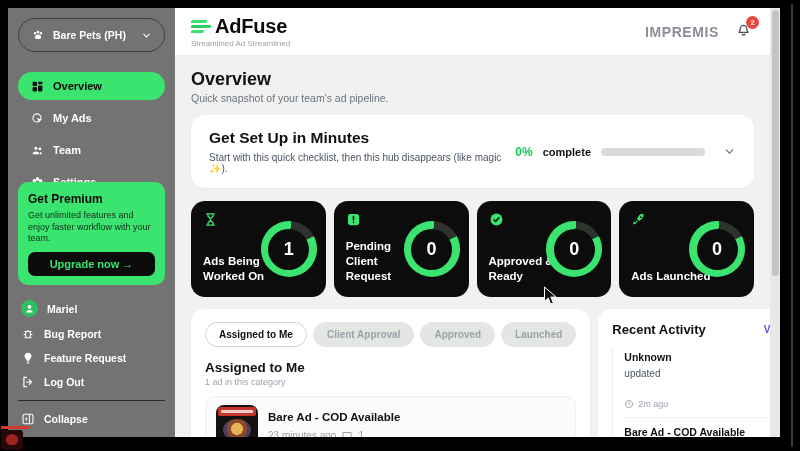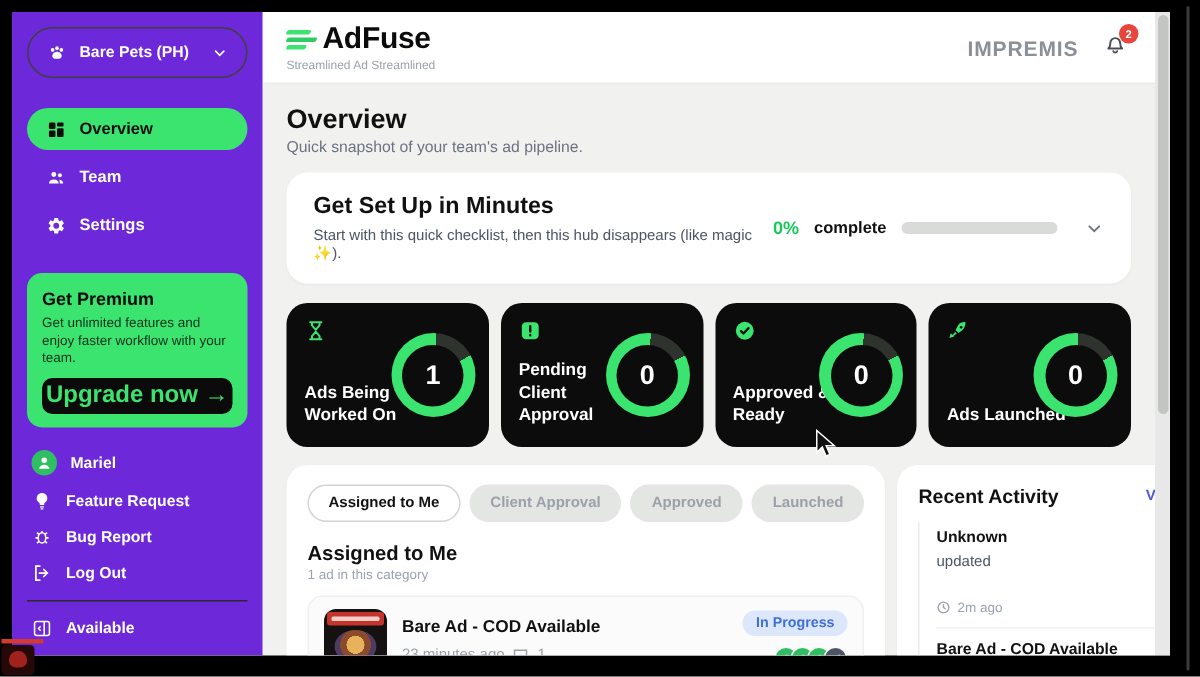--- a/index.html
+++ b/index.html
@@ -5,32 +5,32 @@
   * { margin:0; padding:0; box-sizing:border-box; }
   html,body { width:800px; height:451px; overflow:hidden; }
   body { font-family:"Liberation Sans", sans-serif; background:#000; position:relative; }
   :root { --accent:#3be36f; --dark:#0c0c0c; }
 
   .frame-line { position:absolute; right:7px; top:4px; bottom:4px; width:2px; background:#3a3a3a; border-radius:2px; }
 
   .app { position:absolute; left:8px; top:8px; width:772px; height:429px; display:flex; background:#f1f2f0; overflow:hidden; }
 
   
-  .sidebar { width:167px; background:#6d28d9; flex-shrink:0; position:relative; padding:10px 10px 0 10px; }
+  .sidebar { width:167px; background:#737373; flex-shrink:0; position:relative; padding:10px 10px 0 10px; }
   .ws-pill { display:flex; align-items:center; gap:8px; border:1px solid #3f3f3f; border-radius:999px; height:34px; padding:0 12px; color:#fff; cursor:pointer; }
   .ws-pill .ws-label { font-size:10.5px; font-weight:600; flex:1; }
   .icon { display:inline-flex; align-items:center; justify-content:center; }
   .nav { margin-top:20px; display:flex; flex-direction:column; gap:4px; }
   .nav-item { display:flex; align-items:center; gap:9px; height:28px; padding:0 13px; border-radius:999px; color:#fff; font-size:11px; font-weight:600; cursor:pointer; }
   .nav-item.active { background:var(--accent); color:#0b0b0b; font-weight:700; }
   .sidebar-bottom { position:absolute; left:10px; right:10px; bottom:6px; }
   .premium { background:var(--accent); border-radius:10px; padding:10px 10px 9px 10px; margin-bottom:10px; }
   .premium-title { font-size:12px; font-weight:800; color:#0b0b0b; }
   .premium-desc { font-size:9px; color:#10301c; line-height:1.3; margin-top:4px; }
-  .premium-btn { margin-top:7px; background:#0b0b0b; color:var(--accent); border:none; width:100%; height:24px; border-radius:7px; font-size:16px; font-weight:700; font-family:inherit; cursor:pointer; }
+  .premium-btn { margin-top:7px; background:#0b0b0b; color:var(--accent); border:none; width:100%; height:24px; border-radius:7px; font-size:11px; font-weight:700; font-family:inherit; cursor:pointer; }
   .side-row { display:flex; align-items:center; gap:9px; color:#fff; font-size:10.5px; font-weight:600; padding:5px 3px; cursor:pointer; }
   .avatar-sm { width:17px; height:17px; border-radius:50%; background:#2fbf62; display:inline-flex; align-items:center; justify-content:center; overflow:hidden; }
   .side-divider { border:none; border-top:1px solid #2a2a2a; margin:6px 0; }
 
   
   .main { flex:1; min-width:0; display:flex; flex-direction:column; }
   .topbar { height:48px; background:#fff; border-bottom:1px solid #ececec; display:flex; align-items:center; justify-content:space-between; padding:0 18px 0 16px; flex-shrink:0; }
   .brand-block { display:flex; flex-direction:column; }
   .brand-row { display:flex; align-items:center; gap:4px; }
   .logo-mark { width:20px; height:14px; position:relative; }
@@ -138,20 +138,29 @@
               <rect x="3" y="3" width="8" height="8" rx="1.5"></rect>
               <rect x="13" y="3" width="8" height="5" rx="1.5"></rect>
               <rect x="13" y="10" width="8" height="11" rx="1.5"></rect>
               <rect x="3" y="13" width="8" height="8" rx="1.5"></rect>
             </svg>
         </span>
         <span>Overview</span>
       </div>
       <div class="nav-item">
         <span class="icon">
+          <svg width="13" height="13" viewBox="0 0 24 24" fill="none" stroke="#fff" stroke-width="2">
+              <circle cx="11" cy="11" r="7.5"></circle>
+              <path d="M11 11l8.5 3-3.4 1.3L14.8 19z" fill="#fff" stroke="none"></path>
+            </svg>
+        </span>
+        <span>My Ads</span>
+      </div>
+      <div class="nav-item">
+        <span class="icon">
           <svg width="13" height="13" viewBox="0 0 24 24" fill="#fff">
               <circle cx="9" cy="8" r="3"></circle>
               <circle cx="16.5" cy="9" r="2.4"></circle>
               <path d="M3 19c0-3.2 2.8-5 6-5s6 1.8 6 5z"></path>
               <path d="M15.8 14.6c2.6.3 4.7 1.8 4.7 4.4h-4z"></path>
             </svg>
         </span>
         <span>Team</span>
       </div>
       <div class="nav-item">
@@ -175,55 +184,55 @@
         <span class="avatar-sm">
           <svg width="13" height="13" viewBox="0 0 24 24" fill="#fff">
               <circle cx="12" cy="9" r="3.4"></circle>
               <path d="M5.5 19.5c.8-3.2 3.4-4.9 6.5-4.9s5.7 1.7 6.5 4.9z"></path>
             </svg>
         </span>
         <span>Mariel</span>
       </div>
       <div class="side-row">
         <span class="icon">
+          <svg width="14" height="14" viewBox="0 0 24 24" fill="none" stroke="#fff" stroke-width="1.8">
+              <ellipse cx="12" cy="13" rx="4.3" ry="5.8"></ellipse>
+              <path d="M12 7.2V5M8.6 9 6.2 7M15.4 9l2.4-2M7.7 13H4.5M16.3 13h3.2M8.6 17l-2.4 2M15.4 17l2.4 2"></path>
+            </svg>
+        </span>
+        <span>Bug Report</span>
+      </div>
+      <div class="side-row">
+        <span class="icon">
           <svg width="14" height="14" viewBox="0 0 24 24" fill="#fff">
               <path d="M12 2.8a6 6 0 00-3.5 10.9c.6.5 1 1.2 1 2v1h5v-1c0-.8.4-1.5 1-2A6 6 0 0012 2.8z"></path>
               <rect x="9.6" y="18" width="4.8" height="1.5" rx=".75"></rect>
               <rect x="10.3" y="20.3" width="3.4" height="1.5" rx=".75"></rect>
             </svg>
         </span>
         <span>Feature Request</span>
       </div>
       <div class="side-row">
         <span class="icon">
-          <svg width="14" height="14" viewBox="0 0 24 24" fill="none" stroke="#fff" stroke-width="1.8">
-              <ellipse cx="12" cy="13" rx="4.3" ry="5.8"></ellipse>
-              <path d="M12 7.2V5M8.6 9 6.2 7M15.4 9l2.4-2M7.7 13H4.5M16.3 13h3.2M8.6 17l-2.4 2M15.4 17l2.4 2"></path>
-            </svg>
-        </span>
-        <span>Bug Report</span>
-      </div>
-      <div class="side-row">
-        <span class="icon">
           <svg width="14" height="14" viewBox="0 0 24 24" fill="none" stroke="#fff" stroke-width="2" stroke-linecap="round">
               <path d="M9.5 4H5v16h4.5"></path>
               <path d="M14 8l4 4-4 4M18 12H9"></path>
             </svg>
         </span>
         <span>Log Out</span>
       </div>
       <hr class="side-divider">
       <div class="side-row">
         <span class="icon">
           <svg width="14" height="14" viewBox="0 0 24 24" fill="none" stroke="#fff" stroke-width="1.8">
               <rect x="3.5" y="4" width="17" height="16" rx="2.5"></rect>
               <path d="M14.5 4v16M10.5 9.5 8 12l2.5 2.5"></path>
             </svg>
         </span>
-        <span>Available</span>
+        <span>Collapse</span>
       </div>
     </div>
   </aside>
 
   <div class="main">
     <header class="topbar">
       <div class="brand-block">
         <div class="brand-row">
           <span class="logo-mark">
               <i></i>
@@ -281,21 +290,21 @@
             <div class="ring-inner">1</div>
           </div>
         </div>
         <div class="stat-card">
           <span class="icon">
             <svg width="15" height="15" viewBox="0 0 24 24">
                 <rect x="3" y="3" width="18" height="18" rx="4.5" fill="#3be36f"></rect>
                 <path d="M12 7.2v5.6M12 16.4v.4" stroke="#0c0c0c" stroke-width="2.5" stroke-linecap="round"></path>
               </svg>
           </span>
-          <div class="stat-label">Pending Client Approval</div>
+          <div class="stat-label">Pending Client Request</div>
           <div class="ring">
             <div class="ring-inner">0</div>
           </div>
         </div>
         <div class="stat-card">
           <span class="icon">
             <svg width="15" height="15" viewBox="0 0 24 24">
                 <circle cx="12" cy="12" r="9.5" fill="#3be36f"></circle>
                 <path d="M8 12.4l2.6 2.6 5.4-5.8" stroke="#0c0c0c" stroke-width="2.4" fill="none" stroke-linecap="round" stroke-linejoin="round"></path>
               </svg>
@@ -341,44 +350,20 @@
               <div class="ad-meta">
                 <span>23 minutes ago</span>
                 <span class="icon">
                   <svg width="12" height="12" viewBox="0 0 24 24" fill="none" stroke="#9aa1a8" stroke-width="2">
                       <path d="M4 5h16v11H9.5L4 20z"></path>
                     </svg>
                 </span>
                 <span>1</span>
               </div>
             </div>
-            <div class="ad-right">
-              <span class="status-badge">In Progress</span>
-              <span class="avatar-stack">
-                <span class="av">
-                    <svg width="11" height="11" viewBox="0 0 24 24" fill="#fff">
-                      <circle cx="12" cy="9" r="3.4"></circle>
-                      <path d="M5.5 19.5c.8-3.2 3.4-4.9 6.5-4.9s5.7 1.7 6.5 4.9z"></path>
-                    </svg>
-                  </span>
-                <span class="av">
-                    <svg width="11" height="11" viewBox="0 0 24 24" fill="#fff">
-                      <circle cx="12" cy="9" r="3.4"></circle>
-                      <path d="M5.5 19.5c.8-3.2 3.4-4.9 6.5-4.9s5.7 1.7 6.5 4.9z"></path>
-                    </svg>
-                  </span>
-                <span class="av">
-                    <svg width="11" height="11" viewBox="0 0 24 24" fill="#fff">
-                      <circle cx="12" cy="9" r="3.4"></circle>
-                      <path d="M5.5 19.5c.8-3.2 3.4-4.9 6.5-4.9s5.7 1.7 6.5 4.9z"></path>
-                    </svg>
-                  </span>
-                <span class="av more">+1</span>
-              </span>
-            </div>
           </div>
         </div>
 
         <div class="panel right-panel">
           <div class="activity-head">
             <span class="activity-title">Recent Activity</span>
             <span class="view-all">View all</span>
           </div>
           <div class="activity-list">
             <div class="activity-item">

